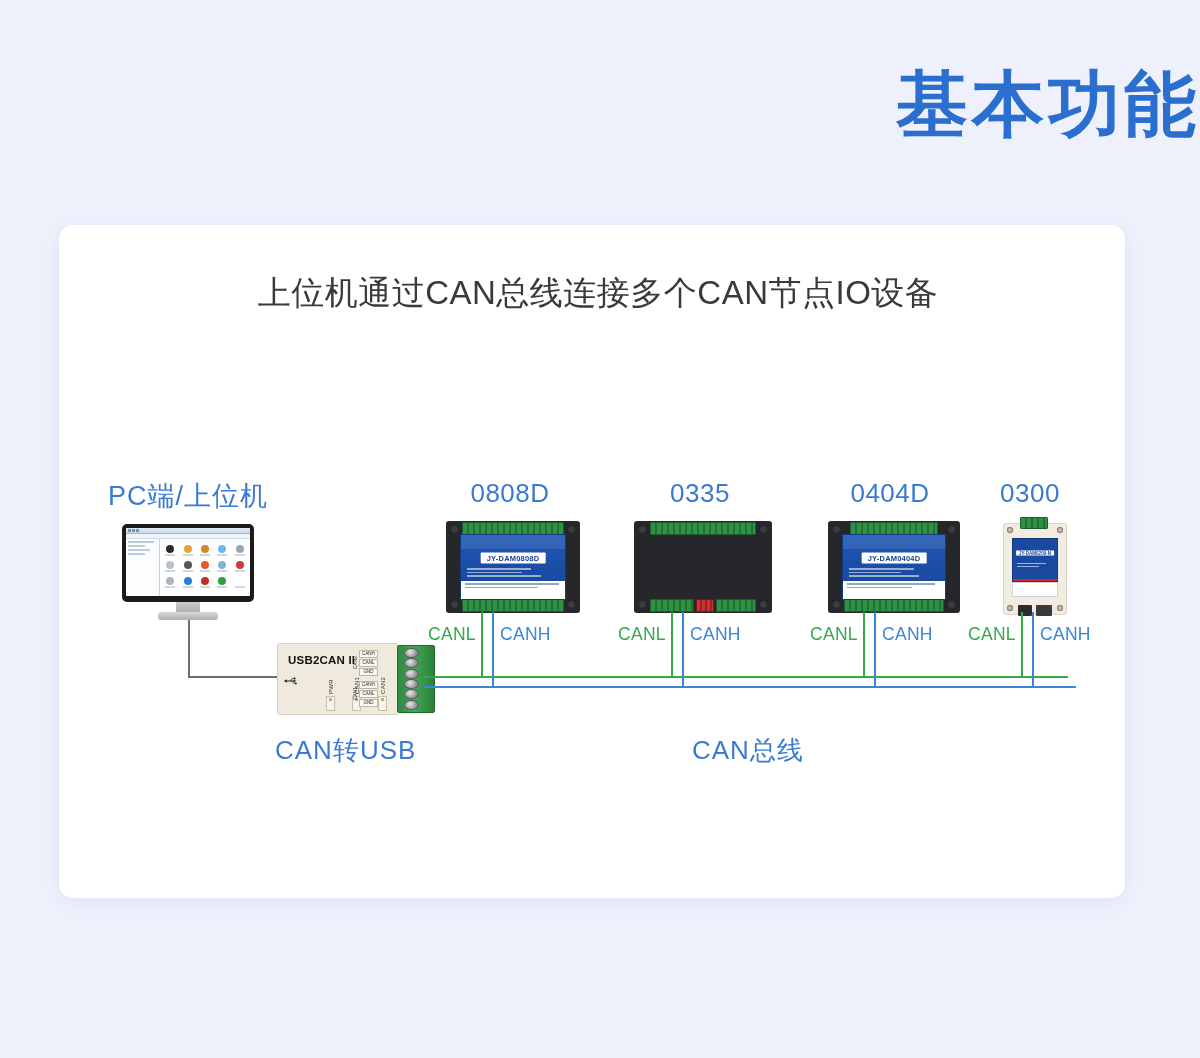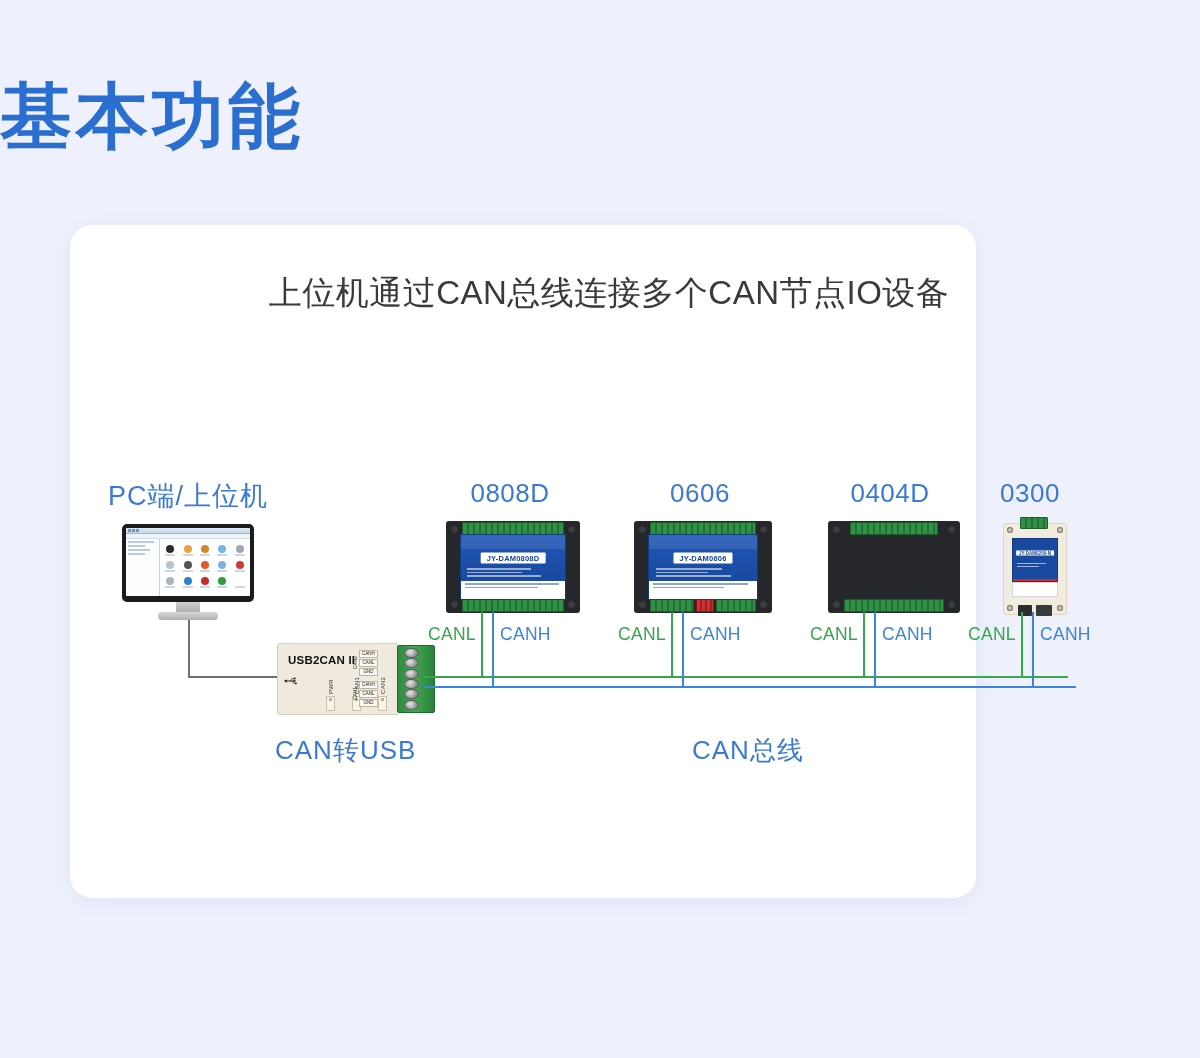--- a/index.html
+++ b/index.html
@@ -9,38 +9,38 @@
   body {
     width: 1200px;
     height: 1058px;
     background: #eef0fc;
     font-family: "Liberation Sans", "DejaVu Sans", sans-serif;
     overflow: hidden;
     position: relative;
   }
   .page-title {
     position: absolute;
-    top: 80px;
+    top: 68px;
     left: 0;
     width: 1200px;
-    text-align: left;
+    text-align: right;
     font-size: 72px;
     font-weight: bold;
     color: #2a6fd0;
     letter-spacing: 4px;
     line-height: 1;
   }
   .card {
     position: absolute;
-    left: 70px;
+    left: 59px;
     top: 225px;
-    width: 906px;
+    width: 1066px;
     height: 673px;
     background: #ffffff;
-    border-radius: 22px;
+    border-radius: 14px;
     box-shadow: 0 4px 18px rgba(120,130,200,0.10);
   }
   .subtitle {
     position: absolute;
     left: 0;
     top: 42px;
     width: 1078px;
     text-align: center;
     color: #3a3a3a;
     font-size: 33px;
@@ -380,21 +380,21 @@
 <div class="terminal">
   <i></i>
     <i></i>
     <i></i>
     <i></i>
     <i></i>
     <i></i>
 </div>
 
 <div class="dev-label" style="left:440px; top:478px; width:140px;">0808D</div>
-<div class="dev-label" style="left:630px; top:478px; width:140px;">0606</div>
+<div class="dev-label" style="left:630px; top:478px; width:140px;">0335</div>
 <div class="dev-label" style="left:820px; top:478px; width:140px;">0404D</div>
 <div class="dev-label" style="left:975px; top:478px; width:110px;">0300</div>
 
 <div class="module" style="left:446px; top:521px; width:134px; height:92px;">
   <div class="mod-body">
     <div class="mod-corner" style="left:4px;  top:4px;"></div>
     <div class="mod-corner" style="right:4px; top:4px;"></div>
     <div class="mod-corner" style="left:4px;  bottom:4px;"></div>
     <div class="mod-corner" style="right:4px; bottom:4px;"></div>
     <div class="term-strip" style="left:16px; right:16px; top:1px;"></div>
@@ -419,45 +419,45 @@
 <div class="module" style="left:634px; top:521px; width:138px; height:92px;">
   <div class="mod-body">
     <div class="mod-corner" style="left:4px;  top:4px;"></div>
     <div class="mod-corner" style="right:4px; top:4px;"></div>
     <div class="mod-corner" style="left:4px;  bottom:4px;"></div>
     <div class="mod-corner" style="right:4px; bottom:4px;"></div>
     <div class="term-strip" style="left:16px; right:16px; top:1px;"></div>
     <div class="term-strip" style="left:16px; width:42px; bottom:1px;"></div>
     <div class="term-strip red" style="left:62px; width:16px; bottom:1px;"></div>
     <div class="term-strip" style="left:82px; right:16px; bottom:1px;"></div>
-    <div class="mod-pcb">
-      <div class="mod-top-strip"></div>
-      <div class="mod-name">JY-DAM0606</div>
-      <div class="mod-specs">
-          <span style="width:70%"></span>
-          <span style="width:55%"></span>
-          <span style="width:80%"></span>
-        </div>
-      <div class="mod-redline"></div>
-      <div class="mod-white">
-          <span style="width:88%"></span>
-          <span style="width:66%"></span>
-        </div>
-    </div>
   </div>
 </div>
 
 <div class="module" style="left:828px; top:521px; width:132px; height:92px;">
   <div class="mod-body">
     <div class="mod-corner" style="left:4px;  top:4px;"></div>
     <div class="mod-corner" style="right:4px; top:4px;"></div>
     <div class="mod-corner" style="left:4px;  bottom:4px;"></div>
     <div class="mod-corner" style="right:4px; bottom:4px;"></div>
     <div class="term-strip" style="left:22px; right:22px; top:1px;"></div>
     <div class="term-strip" style="left:16px; right:16px; bottom:1px;"></div>
+    <div class="mod-pcb">
+      <div class="mod-top-strip"></div>
+      <div class="mod-name">JY-DAM0404D</div>
+      <div class="mod-specs">
+          <span style="width:72%"></span>
+          <span style="width:58%"></span>
+          <span style="width:78%"></span>
+        </div>
+      <div class="mod-redline"></div>
+      <div class="mod-white">
+          <span style="width:86%"></span>
+          <span style="width:64%"></span>
+        </div>
+    </div>
   </div>
 </div>
 
 <div class="module" style="left:1003px; top:523px; width:62px; height:90px;">
   <div style="position:relative;width:100%;height:100%;background:#f2ece0;border:1px solid #ddd5c4;border-radius:3px;">
     <div class="mod-corner" style="left:3px;top:3px;width:6px;height:6px;background:#cdc5b3;"></div>
     <div class="mod-corner" style="right:3px;top:3px;width:6px;height:6px;background:#cdc5b3;"></div>
     <div class="mod-corner" style="left:3px;bottom:3px;width:6px;height:6px;background:#cdc5b3;"></div>
     <div class="mod-corner" style="right:3px;bottom:3px;width:6px;height:6px;background:#cdc5b3;"></div>
     <div class="term-strip" style="left:16px; width:26px; top:-7px; height:10px;"></div>

